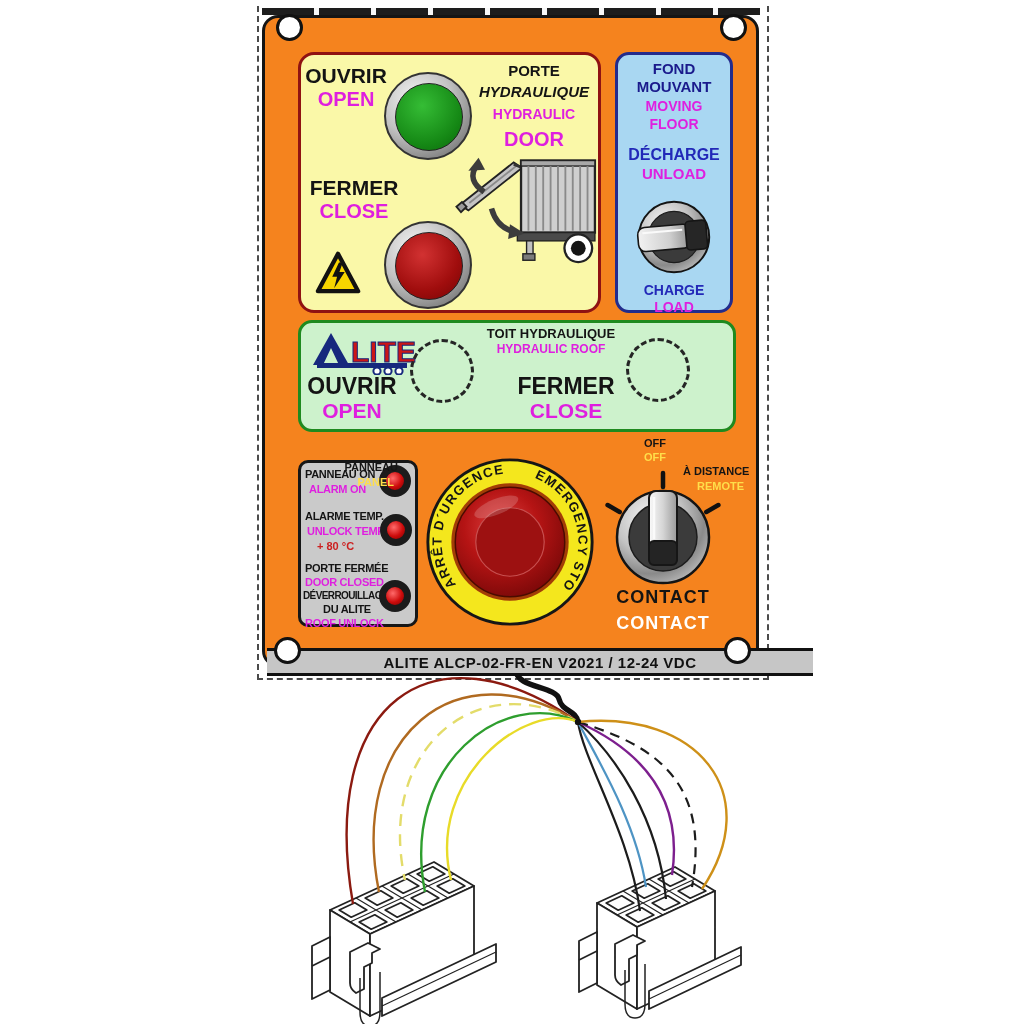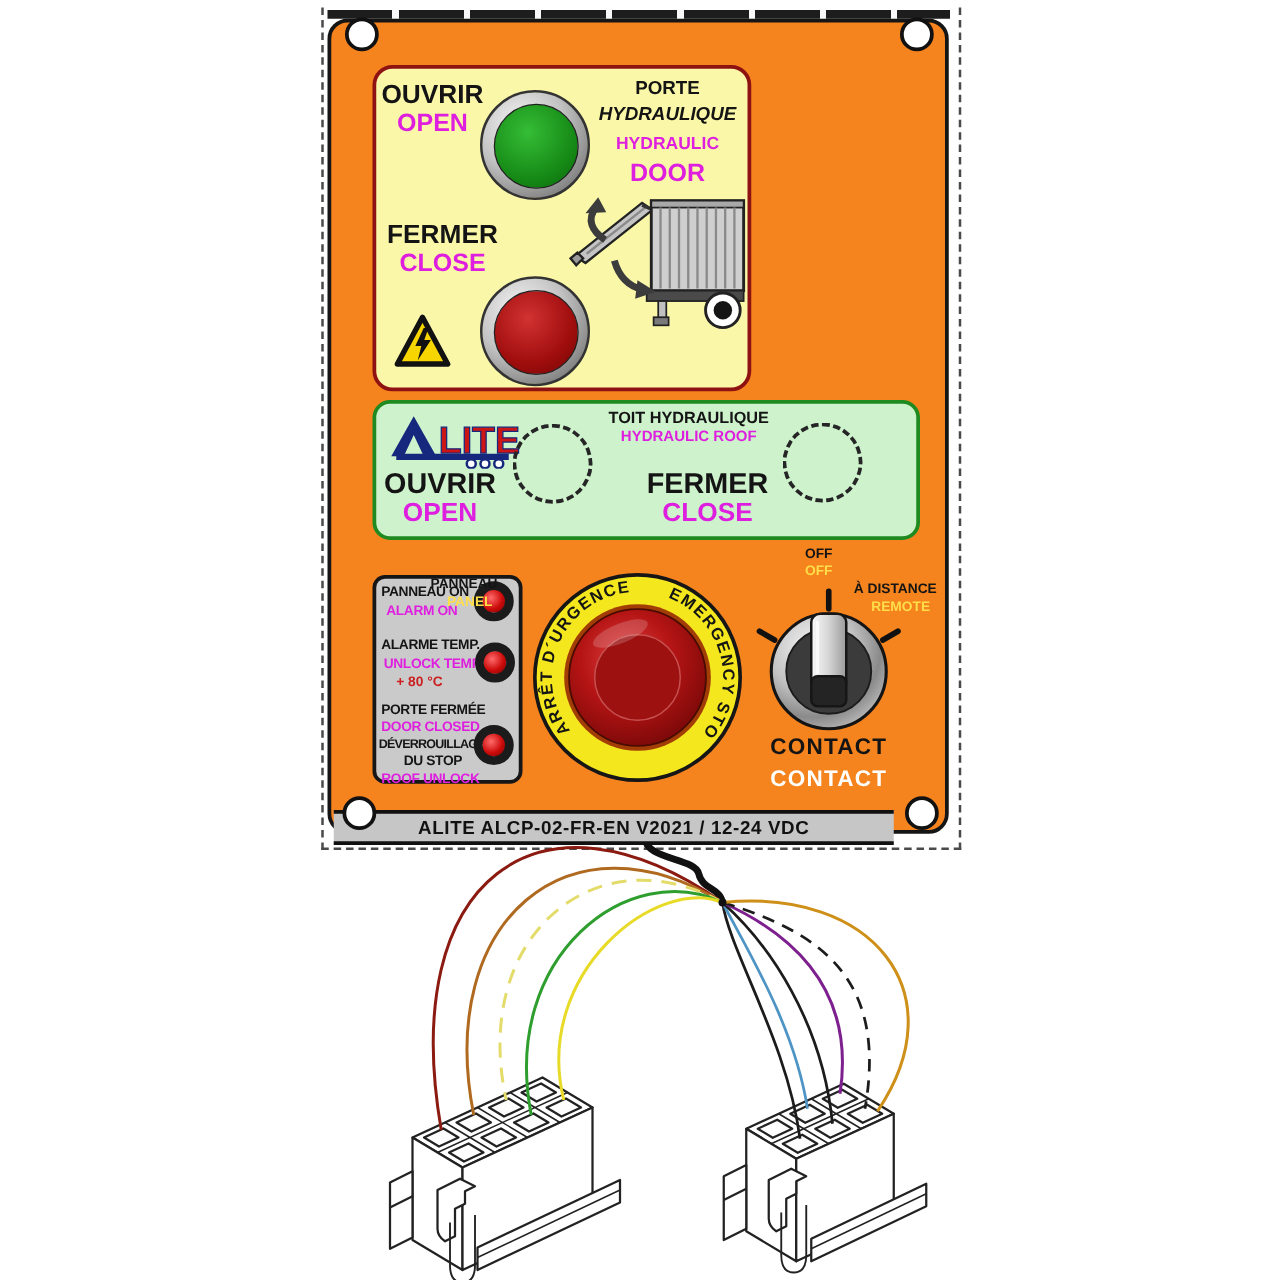--- a/index.html
+++ b/index.html
@@ -41,21 +41,21 @@
   .pushbtn .face{position:absolute;left:9px;top:9px;width:66px;height:66px;border-radius:50%;
      border:1px solid #222;}
   .face-green{background:radial-gradient(circle at 40% 33%,#35bd35,#158815 65%,#0a660a);}
   .face-red{background:radial-gradient(circle at 40% 33%,#d23232,#a00d0d 60%,#740505);}
 
   .dash-circle{position:absolute;width:64px;height:64px;border-radius:50%;border:3px dashed #252525;box-sizing:border-box;}
 
   .led{position:absolute;width:32px;height:32px;border-radius:50%;box-sizing:border-box;
      border:7px solid #1b1b1b;background:radial-gradient(circle at 38% 35%,#ff6a6a,#cd0b0b 55%,#740303);}
 
-  #footer-bar{position:absolute;left:2px;top:630px;width:448px;height:28px;background:#C6C6C6;
+  #footer-bar{position:absolute;left:2px;top:630px;width:546px;height:28px;background:#C6C6C6;
      border-top:3px solid #111;border-bottom:3px solid #111;box-sizing:border-box;
      display:flex;align-items:center;justify-content:center;z-index:5;}
   #footer-bar span{font-weight:bold;font-size:15px;letter-spacing:0.5px;color:#111;}
 
   svg{position:absolute;}
   #wiring-svg{left:0;top:0;width:1024px;height:1024px;pointer-events:none;}
 </style>
 </head>
 <body>
 
@@ -137,20 +137,39 @@
         <div class="t ctr mag" style="left:53px;top:146px;font-size:20px;">CLOSE</div>
         <div class="pushbtn" style="left:83px;top:166px;">
           <div class="face face-red"></div>
         </div>
         <svg style="left:14px;top:192px;" width="46" height="52" viewBox="0 0 48 46">
           <polygon points="24,3 45,42 3,42" fill="#F7D500" stroke="#111" stroke-width="4.5" stroke-linejoin="round"></polygon>
           <polygon points="25,12 18,27 23,27 20,39 31,22 25.5,22 29,12" fill="#111"></polygon>
         </svg>
       </div>
 
+      <div class="sect" id="floor-box">
+        <div class="t ctr nav" style="left:50%;top:6px;font-size:15px;">FOND</div>
+        <div class="t ctr nav" style="left:50%;top:24px;font-size:15px;">MOUVANT</div>
+        <div class="t ctr mag" style="left:50%;top:44px;font-size:14px;">MOVING</div>
+        <div class="t ctr mag" style="left:50%;top:62px;font-size:14px;">FLOOR</div>
+        <div class="t ctr blu" style="left:50%;top:92px;font-size:16px;">DÉCHARGE</div>
+        <div class="t ctr mag" style="left:50%;top:111px;font-size:15px;">UNLOAD</div>
+        <svg style="left:12px;top:138px;" width="88" height="88" viewBox="0 0 110 110">
+          <circle cx="55" cy="55" r="44" fill="url(#bezel)" stroke="#141414" stroke-width="2.5"></circle>
+          <circle cx="55" cy="55" r="32" fill="#3b3b3b" stroke="#1c1c1c" stroke-width="1.5"></circle>
+          <g transform="rotate(-5 55 55)">
+            <rect x="10" y="40" width="66" height="30" rx="9" fill="url(#lever)" stroke="#151515" stroke-width="2"></rect>
+            <rect x="70" y="37" width="26" height="36" rx="5" fill="#262626" stroke="#151515" stroke-width="2"></rect>
+            <line x1="16" y1="47" x2="66" y2="47" stroke="#fafafa" stroke-width="2.5"></line>
+          </g>
+        </svg>
+        <div class="t ctr blu" style="left:50%;top:228px;font-size:14px;">CHARGE</div>
+        <div class="t ctr mag" style="left:50%;top:245px;font-size:14px;">LOAD</div>
+      </div>
 
       <div class="sect" id="roof-box">
         <svg style="left:10px;top:6px;" width="110" height="46" viewBox="0 0 110 46">
           <polygon points="2,36 20,4 38,36 28,36 20,19 12,36" fill="#16287d"></polygon>
           <rect x="6" y="34" width="90" height="5" fill="#16287d"></rect>
           <text x="40" y="33" font-family="Liberation Sans, sans-serif" font-size="30" font-weight="bold" fill="#cc1616" stroke="#16287d" stroke-width="1">LITE</text>
           <circle cx="66" cy="42" r="3.6" fill="#fff" stroke="#16287d" stroke-width="2"></circle>
           <circle cx="77" cy="42" r="3.6" fill="#fff" stroke="#16287d" stroke-width="2"></circle>
           <circle cx="88" cy="42" r="3.6" fill="#fff" stroke="#16287d" stroke-width="2"></circle>
         </svg>
@@ -168,21 +187,21 @@
         <div class="t" style="left:4px;top:6px;font-size:11px;letter-spacing:-0.3px;">PANNEAU ON</div>
         <div class="t mag" style="left:8px;top:21px;font-size:11px;letter-spacing:-0.3px;">ALARM ON</div>
         <div class="led" style="left:78px;top:2px;"></div>
         <div class="t" style="left:4px;top:48px;font-size:11px;letter-spacing:-0.3px;">ALARME TEMP.</div>
         <div class="t mag" style="left:6px;top:63px;font-size:11px;letter-spacing:-0.3px;">UNLOCK TEMP.</div>
         <div class="t redtx" style="left:16px;top:78px;font-size:11px;">+ 80 °C</div>
         <div class="led" style="left:79px;top:51px;"></div>
         <div class="t" style="left:4px;top:100px;font-size:11px;letter-spacing:-0.3px;">PORTE FERMÉE</div>
         <div class="t mag" style="left:4px;top:114px;font-size:11px;letter-spacing:-0.3px;">DOOR CLOSED</div>
         <div class="t" style="left:2px;top:128px;font-size:10px;letter-spacing:-0.6px;">DÉVERROUILLAGE</div>
-        <div class="t" style="left:22px;top:141px;font-size:11px;letter-spacing:-0.3px;">DU STOP</div>
+        <div class="t" style="left:22px;top:141px;font-size:11px;letter-spacing:-0.3px;">DU ALITE</div>
         <div class="t mag" style="left:4px;top:155px;font-size:11px;letter-spacing:-0.3px;">ROOF UNLOCK</div>
         <div class="led" style="left:78px;top:117px;"></div>
       </div>
 
       <svg style="left:157px;top:436px;" width="176" height="176" viewBox="0 0 180 180">
         <circle cx="90" cy="90" r="84" fill="#F4E71D" stroke="#161616" stroke-width="3"></circle>
         <path id="estopArc" d="M40.5,139.5 A70,70 0 1 1 139.5,139.5" fill="none"></path>
         <text font-family="Liberation Sans, sans-serif" font-size="13.5" font-weight="bold" fill="#141414" letter-spacing="1.3">
           <textPath href="#estopArc" startOffset="8">ARRÊT D´URGENCE</textPath>
         </text>

